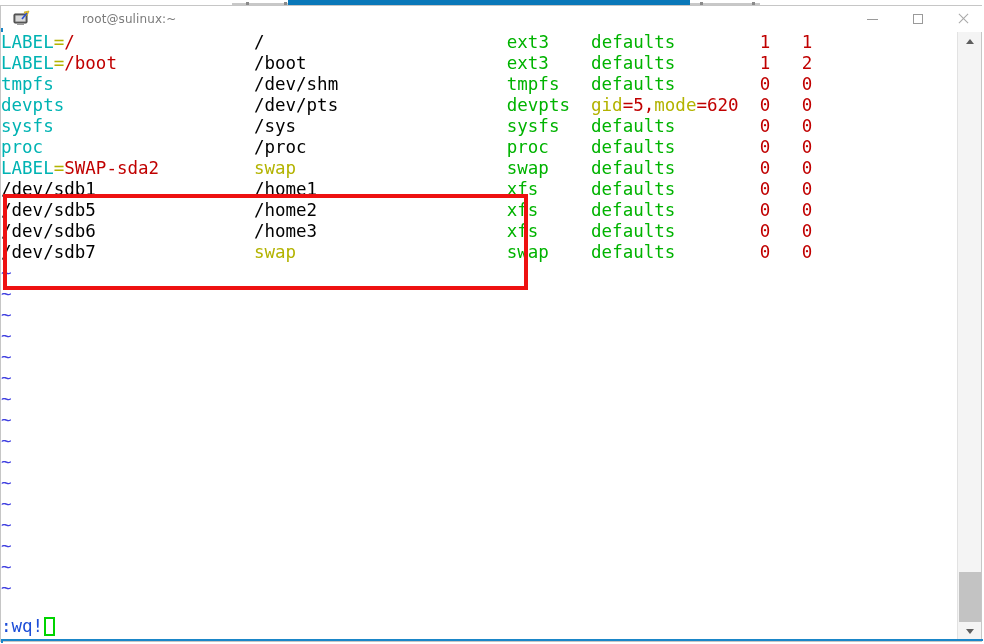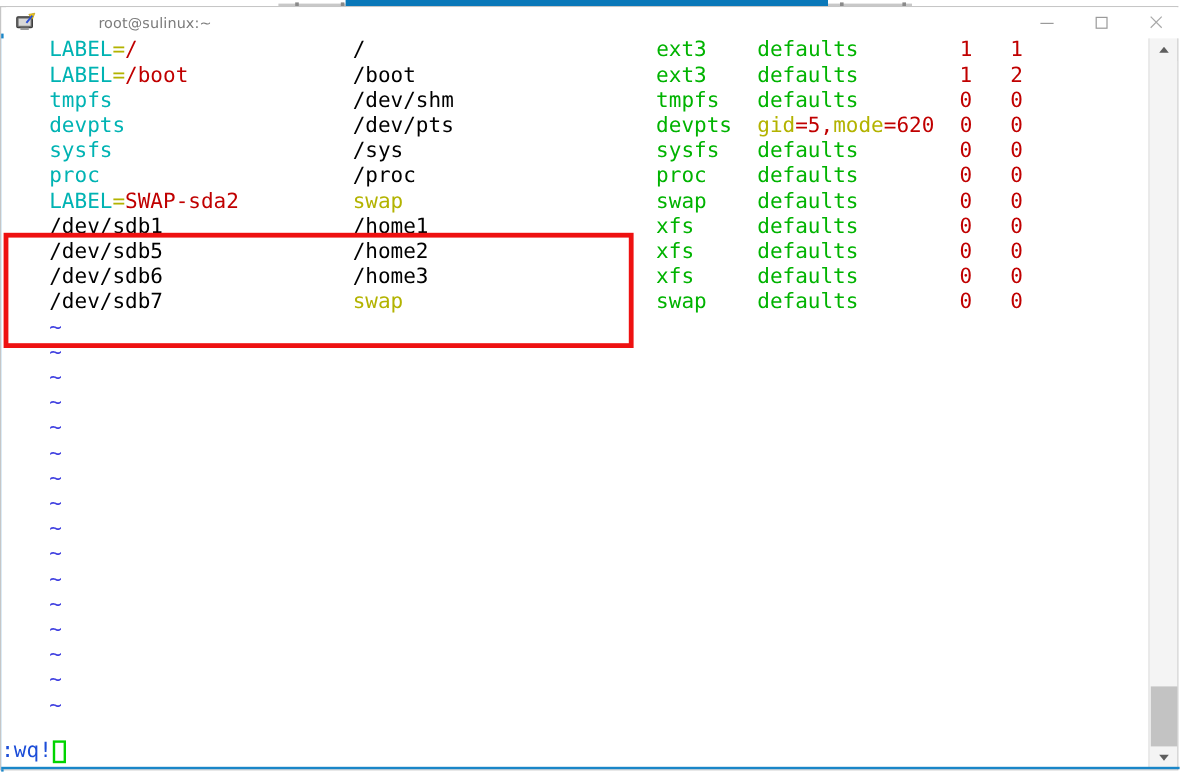--- a/index.html
+++ b/index.html
@@ -172,21 +172,20 @@
     top: 0px;
     font-family: "DejaVu Sans Mono", monospace;
     font-size: 17.5px;
     line-height: 21px;
     white-space: pre;
     letter-spacing: 0px;
   }
   .line {
     height: 21px;
     white-space: pre;
-    padding-left: 40px;
   }
 
   
   .c-cyan   { color: #00b3b3; }
   .c-olive  { color: #b3b300; }
   .c-dred   { color: #c00000; }
   .c-black  { color: #000000; }
   .c-green  { color: #00b300; }
   .c-blue   { color: #4040e0; }
 

